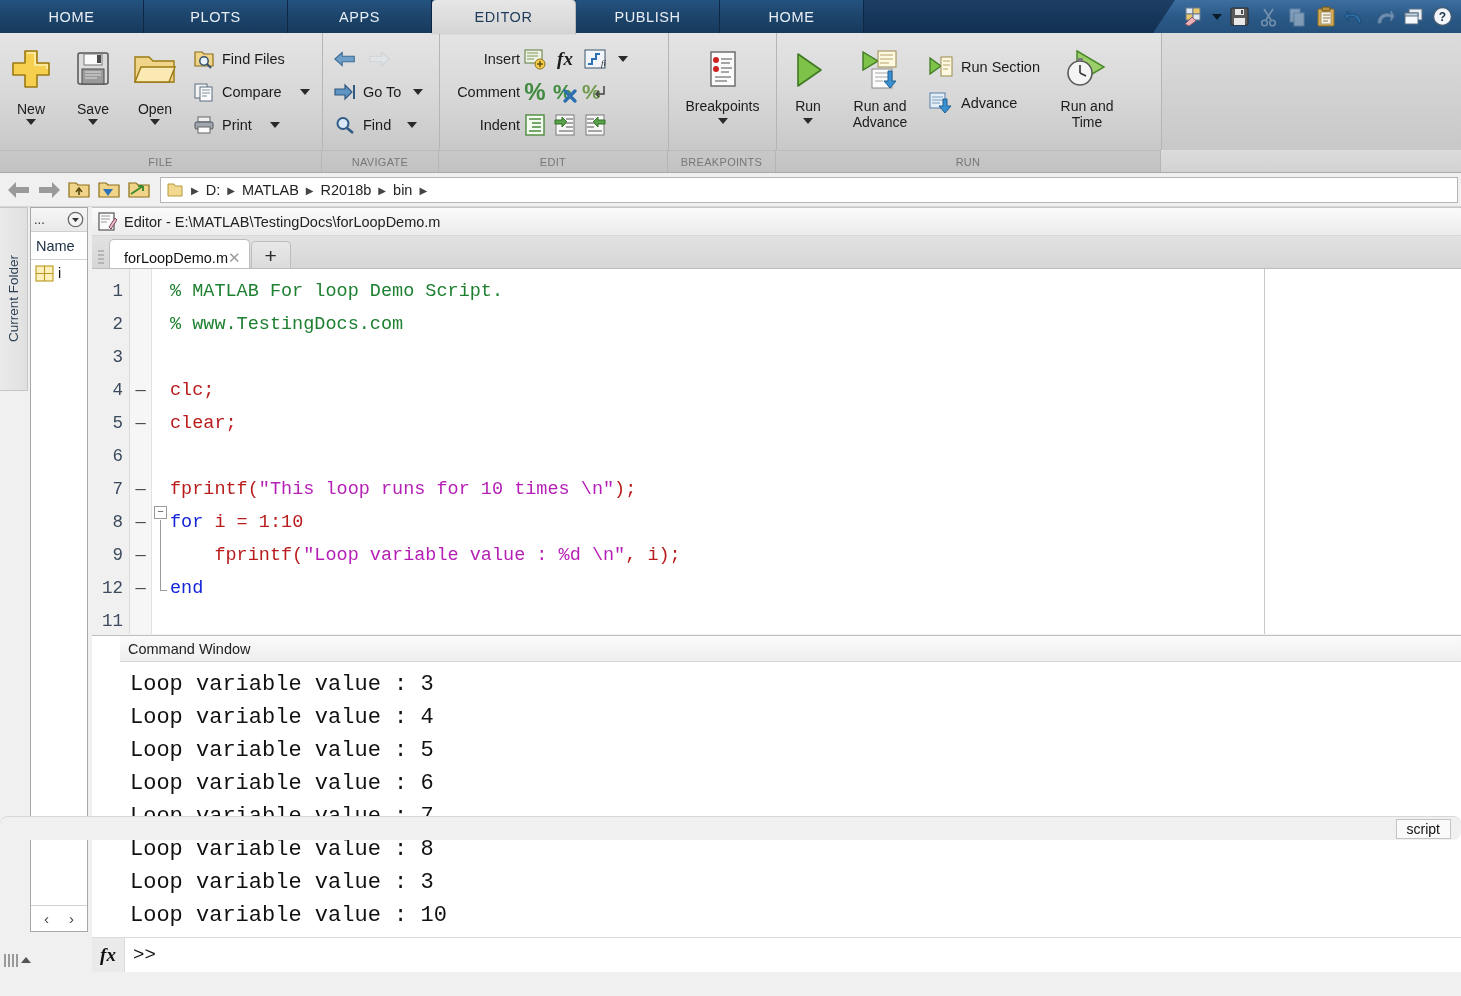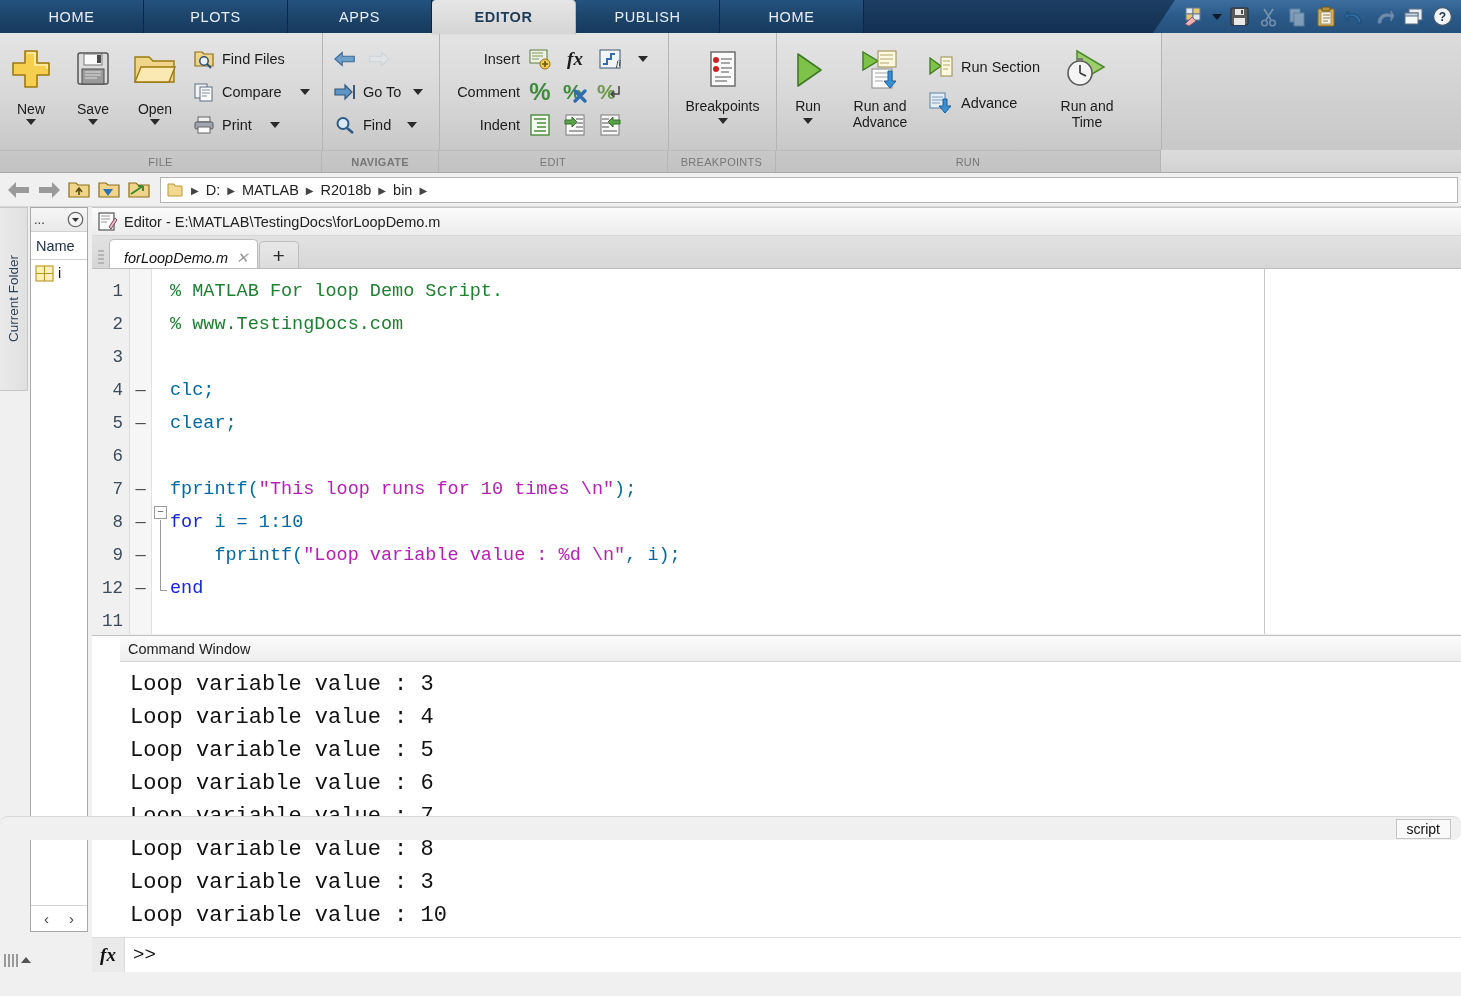--- a/index.html
+++ b/index.html
@@ -22,21 +22,21 @@
     width: 144px; height: 33px;
     display: flex; align-items: center; justify-content: center;
     font-size: 14.5px; letter-spacing: 0.6px; color: #e9eef5;
     border-right: 1px solid #0d2744;
     background: linear-gradient(to bottom, #24527f 0%, #1c4369 55%, #173a5d 100%);
     cursor: default; position: relative;
   }
   .tab:first-child { border-left: none; }
   .tab.active {
     background: linear-gradient(to bottom, #e6e6e6 0%, #dcdcdc 60%, #d4d4d4 100%);
-    color: #1e3c5a; font-weight: bold;
+    color: #1e3c5a; font-weight: normal;
     border-radius: 4px 4px 0 0;
     border-right: 1px solid #b8b8b8;
     height: 34px;
     box-shadow: 0 0 1px rgba(0,0,0,.3);
     z-index: 5;
   }
   .tabfill { flex: 1 1 auto; }
 
   
   .qat {
@@ -101,21 +101,21 @@
   .smallcol { display: flex; flex-direction: column; padding-top: 5px; }
   .smallbtn {
     height: 33px; display: flex; align-items: center; gap: 6px;
     padding: 0 8px 0 6px; cursor: pointer; font-size: 14.5px; color: #1c1c1c;
   }
   .smallbtn .sico { width: 24px; display: flex; justify-content: center; }
   .caret { width: 0; height: 0; border-left: 5px solid transparent;
     border-right: 5px solid transparent; border-top: 6px solid #2a2a2a; }
 
   
-  .editrow { display: flex; align-items: center; height: 33px; gap: 5px; }
+  .editrow { display: flex; align-items: center; height: 33px; }
   .editrow .elabel { width: 76px; text-align: right; font-size: 14.5px; color: #1c1c1c; }
   .editrow .eicon { width: 30px; height: 28px; display: flex; align-items: center;
     justify-content: center; cursor: pointer; }
 
   
   .addrbar {
     position: absolute; top: 174px; left: 0; width: 1461px; height: 33px;
     background: #f0f0f0; display: flex; align-items: center; padding-left: 4px;
     border-bottom: 1px solid #d7d7d7;
   }
@@ -193,22 +193,22 @@
   }
   .edtabs {
     height: 32px; display: flex; align-items: flex-end; padding-left: 6px;
     background: linear-gradient(to bottom,#e2e2e2,#d6d6d6);
   }
   .dots { width: 8px; height: 22px; display: flex; flex-direction: column;
     justify-content: center; gap: 2px; margin-right: 3px; cursor: pointer; }
   .dots i { display: block; width: 6px; height: 2px; background: #b5b5b5; }
   .edtab {
     height: 29px; background: #fff; border: 1px solid #bdbdbd; border-bottom: none;
-    border-radius: 5px 5px 0 0; display: flex; align-items: center; gap: 8px;
-    padding: 8px 8px 0 14px; font-size: 14.5px; color: #111; cursor: pointer; font-style: italic;
+    border-radius: 5px 5px 0 0; display: flex; align-items: center; gap: 0;
+    padding: 8px 8px 0 14px; font-size: 14.5px; color: #111; cursor: pointer;
   }
   .edtab .xclose { color: #9a9a9a; font-size: 15px; cursor: pointer; }
   .edtab-plus {
     height: 27px; min-width: 40px; margin-left: 1px;
     background: linear-gradient(to bottom,#e8e8e8,#dcdcdc);
     border: 1px solid #bdbdbd; border-bottom: none; border-radius: 5px 5px 0 0;
     display: flex; align-items: center; justify-content: center;
     font-size: 21px; color: #2c2c2c; cursor: pointer; line-height: 1;
   }
   .codearea {
@@ -229,21 +229,21 @@
   .bpcol div { height: 33px; line-height: 33px; text-align: center;
     font-family: "Liberation Mono", monospace; font-size: 17px; color: #4a4a4a; }
   .codebody {
     flex: 1 1 auto; padding-top: 6px; position: relative;
     font-family: "Liberation Mono", monospace; font-size: 18.5px;
   }
   .cline { height: 33px; line-height: 33px; white-space: pre; padding-left: 18px; }
   .tok-comment { color: #1e8031; }
   .tok-kw { color: #1626d6; }
   .tok-str { color: #b51fb5; }
-  .tok-plain { color: #0369a1; font-family: Liberation Mono, monospace; }
+  .tok-plain { color: #b91c1c; font-family: Liberation Mono, monospace; }
   .fold-marker {
     position: absolute; left: 2px; width: 13px; height: 13px;
     border: 1px solid #9a9a9a; background: #fff; color: #555;
     font-size: 11px; line-height: 11px; text-align: center; cursor: pointer;
   }
   .fold-line { position: absolute; left: 8px; width: 1px; background: #9a9a9a; }
   .fold-foot { position: absolute; width: 7px; height: 1px; background: #9a9a9a; }
   .rulerline { position: absolute; top: 0; bottom: 0; width: 1px; background: #c9c9c9; }
 
   
@@ -643,21 +643,21 @@
           <div class="blab" style="white-space:pre-line;">Run and
 Time</div>
         </div>
       </div>
 
       <div style="flex:1 1 auto;background:linear-gradient(to bottom,#dcdcdc,#c8c8c8);"></div>
     </div>
 
     <div class="group-labels">
       <div class="glabel" style="width:322px;">FILE</div>
-      <div class="glabel" style="width:117px;font-weight:bold;">NAVIGATE</div>
+      <div class="glabel" style="width:117px;">NAVIGATE</div>
       <div class="glabel" style="width:229px;">EDIT</div>
       <div class="glabel" style="width:108px;">BREAKPOINTS</div>
       <div class="glabel" style="width:385px;">RUN</div>
       <div class="glabel empty"></div>
     </div>
   </div>
 
   <div class="addrbar">
     <span class="navicon">
       <svg width="24" height="18" viewBox="0 0 24 18">

